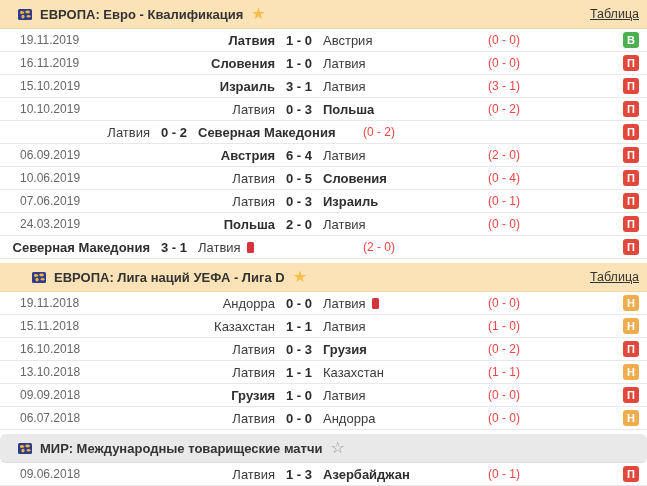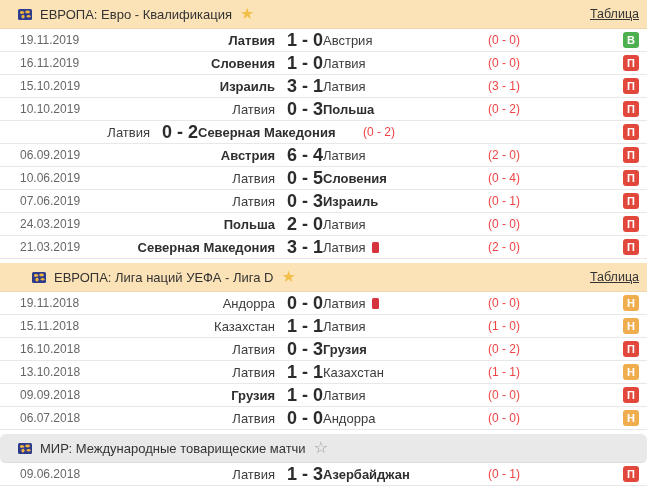--- a/index.html
+++ b/index.html
@@ -1,28 +1,28 @@
 <!DOCTYPE html>
 <html><head>
 <meta charset="utf-8">
 <style>
   html,body {margin:0; padding:0; background:#ffffff;}
   body {font-family:"Liberation Sans", sans-serif;}
   #widget {width:647px; height:486px; overflow:hidden; background:#fff; box-sizing:border-box;}
   .section + .section {margin-top:4px;}
   .sec-header {display:flex; align-items:center; height:29px; padding:0 8px 0 18px; box-sizing:border-box; border-bottom:1px solid rgba(0,0,0,0.05);}
   .world-icon {display:inline-flex; align-items:center; flex:none;}
-  .sec-title {font-weight:normal; font-size:13px; color:#333; margin-left:8px; white-space:nowrap;}
+  .sec-title {font-weight:bold; font-size:13px; color:#333; margin-left:8px; white-space:nowrap;}
   .star {margin-left:8px; font-size:16px; line-height:1; cursor:pointer; flex:none;}
   .table-link {margin-left:auto; font-size:12.5px; color:#333; text-decoration:underline; cursor:pointer; white-space:nowrap;}
   .rows {background:#fff;}
   .row {display:flex; align-items:center; height:23px; border-bottom:1px solid #e8e8e8; box-sizing:border-box; padding-right:8px; font-size:12px; background:#fff; cursor:pointer;}
   .date {width:105px; padding-left:20px; color:#666; flex:none; white-space:nowrap;}
   .home {width:150px; text-align:right; color:#3c3c3c; font-size:13px; flex:none; white-space:nowrap;}
-  .score {width:48px; text-align:right; font-weight:bold; color:#2b2b2b; font-size:18px; flex:none; white-space:nowrap;}
+  .score {width:48px; text-align:center; font-weight:bold; color:#2b2b2b; font-size:13px; flex:none; white-space:nowrap;}
   .away-wrap {width:165px; display:flex; align-items:center; flex:none; overflow:visible;}
   .away {color:#3c3c3c; font-size:13px; white-space:nowrap;}
   .bold {font-weight:bold; color:#2f2f2f;}
   .red-card {width:7px; height:11px; border-radius:1.5px; margin-left:6px; display:inline-block; flex:none;}
   .ht {width:70px; text-align:left; color:#ef4444; flex:none; white-space:nowrap;}
   .spacer {flex:1;}
   .badge {width:16px; height:16px; border-radius:3px; color:#fff; font-size:11px; font-weight:bold; display:flex; align-items:center; justify-content:center; flex:none; line-height:1;}
 </style>
 </head>
 <body>
@@ -154,21 +154,20 @@
     <span class="away-wrap">
       <span class="away">Латвия</span>
 
     </span>
     <span class="ht">(0 - 0)</span>
     <span class="spacer"></span>
     <span class="badge" style="background: rgb(226, 71, 60);">П</span>
   </div>
 
   <div class="row">
-    <span class="date">21.03.2019</span>
     <span class="home bold">Северная Македония</span>
     <span class="score">3 - 1</span>
     <span class="away-wrap">
       <span class="away">Латвия</span>
       <span class="red-card" style="background: rgb(214, 52, 60);"></span>
     </span>
     <span class="ht">(2 - 0)</span>
     <span class="spacer"></span>
     <span class="badge" style="background: rgb(226, 71, 60);">П</span>
   </div>

